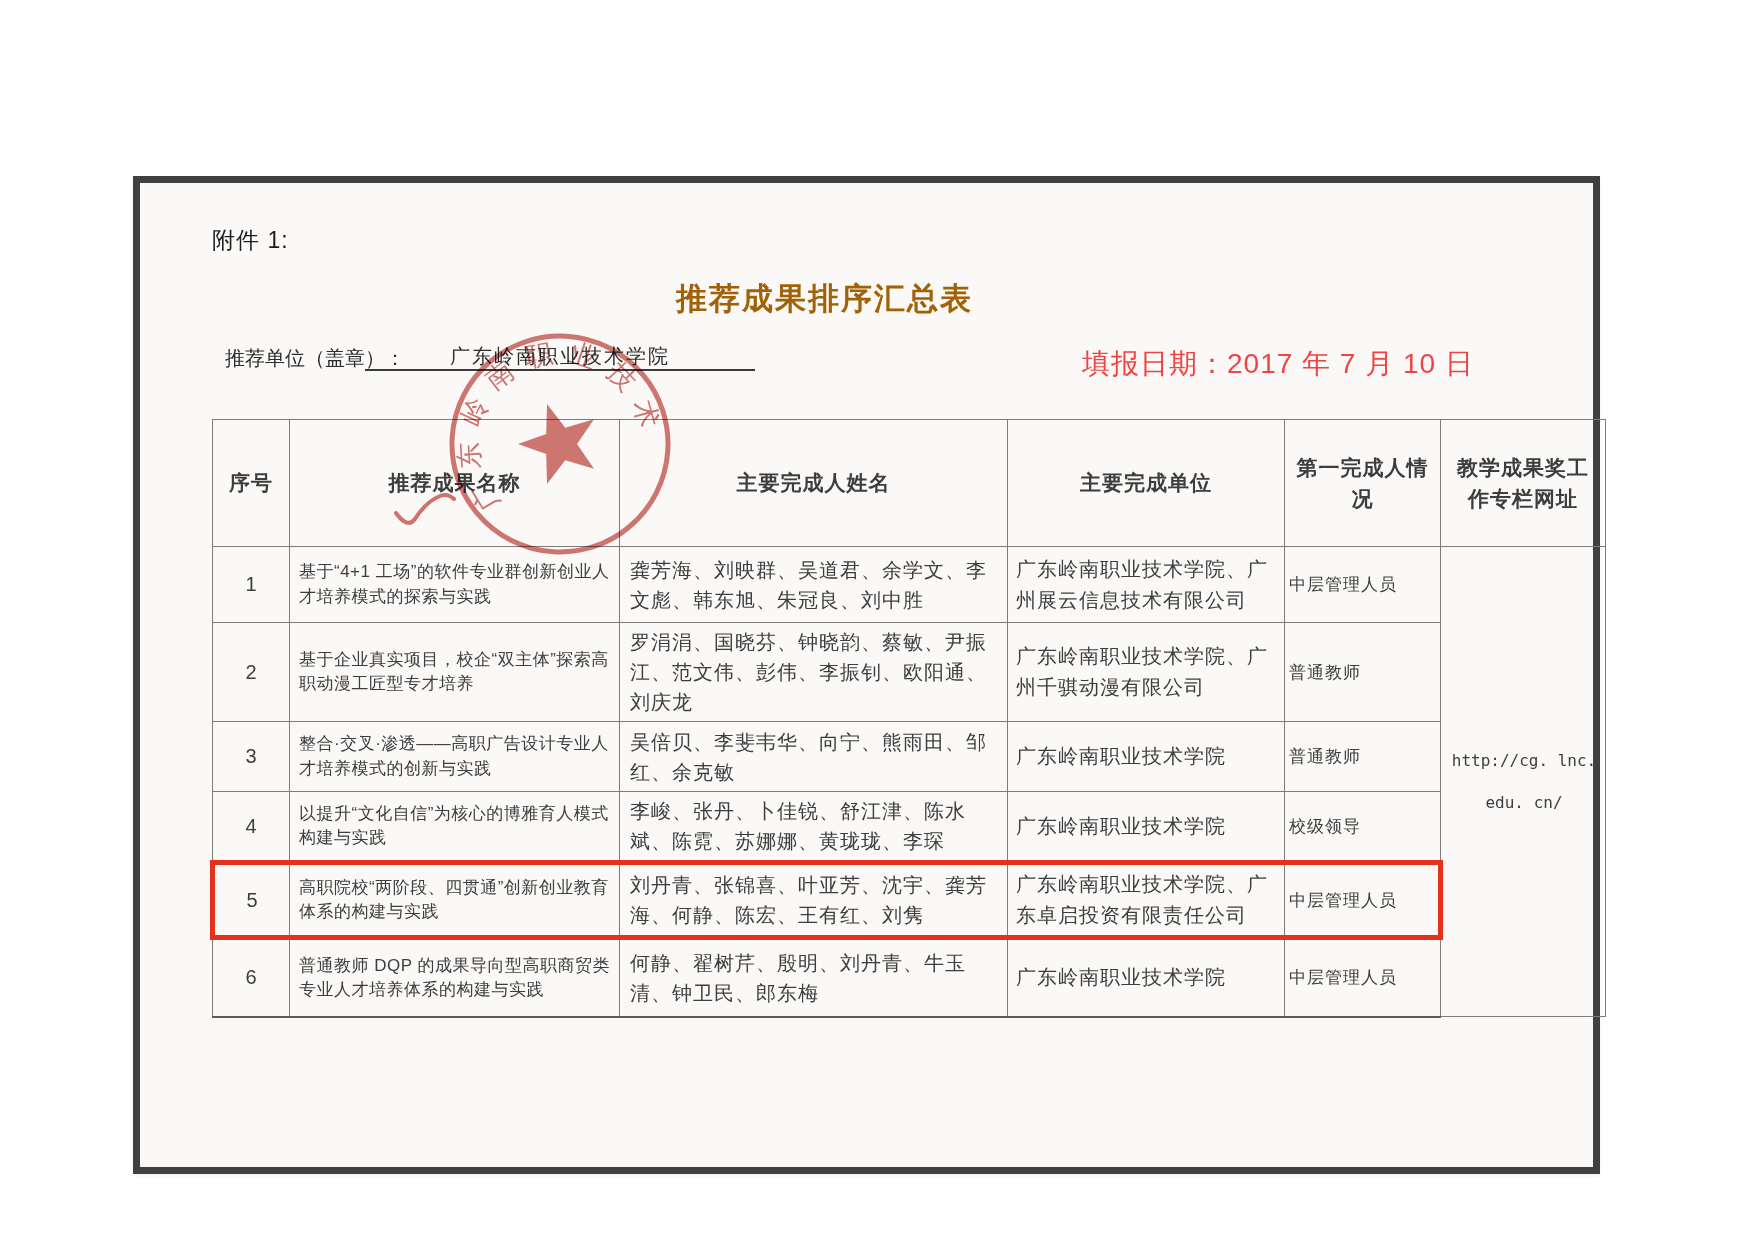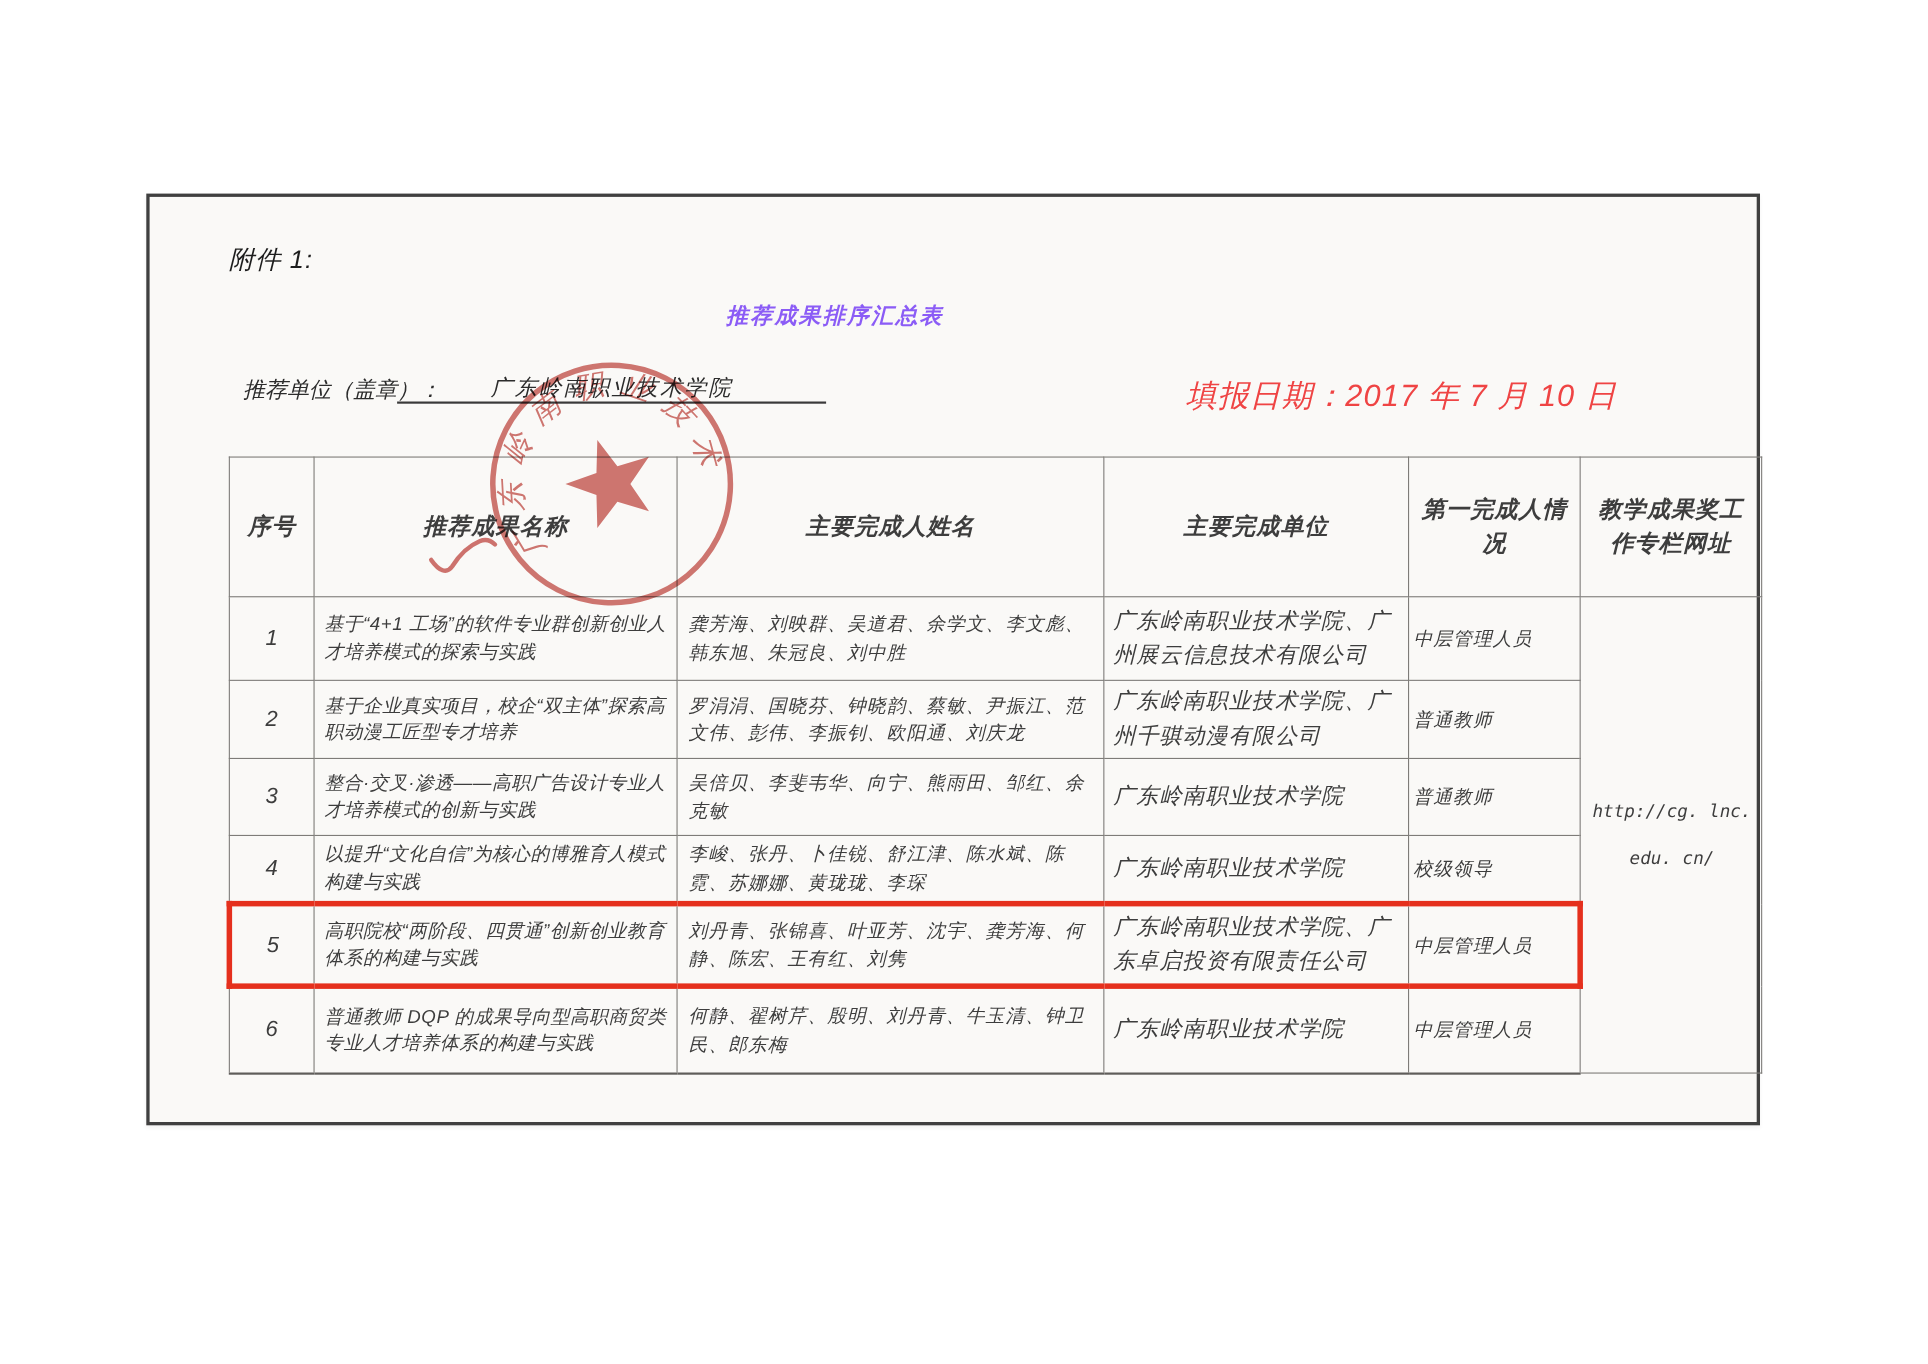--- a/index.html
+++ b/index.html
@@ -1,27 +1,27 @@
 <!DOCTYPE html>
 <html><head>
 <meta charset="utf-8">
 <style>
   * { margin: 0; padding: 0; box-sizing: border-box; }
   html,body { width: 1753px; height: 1240px; background: #ffffff; overflow: hidden;
               font-family: "Liberation Sans", sans-serif; }
   .canvas { position: relative; width: 1753px; height: 1240px; background: #ffffff; }
 
-  .page { position: absolute; left: 133px; top: 176px; width: 1467px; height: 847px;
-          background: #faf9f7; border: 3px solid #404040;
-          box-shadow: 0 2px 4px rgba(0,0,0,0.05); font-style: italic; }
+  .page { position: absolute; left: 133px; top: 176px; width: 1467px; height: 998px;
+          background: #faf9f7; border: 7px solid #404040;
+          box-shadow: 0 2px 4px rgba(0,0,0,0.05); }
 
   .attachment { position: absolute; left: 72px; top: 42px; font-size: 23px; color: #1d1d1d;
                 letter-spacing: 1px; }
-  .doc-title { position: absolute; left: 524px; top: 95px; font-size: 20px; font-weight: bold;
-               color: #8b5cf6; letter-spacing: 2px; }
+  .doc-title { position: absolute; left: 536px; top: 95px; font-size: 31px; font-weight: bold;
+               color: #a16207; letter-spacing: 2px; }
 
   .info-row { position: absolute; left: 0; top: 160px; width: 100%; height: 32px; }
   .org-label { position: absolute; left: 85px; top: 2px; font-size: 20px; color: #2c2c2c; }
   .org-line  { position: absolute; left: 225px; top: 0; width: 390px; height: 28px;
                border-bottom: 2px solid #3a3a3a; text-align: center; }
   .org-value { font-size: 20px; color: #2c2c2c; letter-spacing: 2px; }
   .date-wrap { position: absolute; left: 942px; top: 2px; font-size: 28px; color: #ef4444; }
   .date-wrap span { letter-spacing: 1px; }
 
   table.summary { position: absolute; left: 70px; top: 236px; width: 1393px;
@@ -31,21 +31,21 @@
                   vertical-align: middle; overflow: hidden; }
   table.summary { border: 1px solid #6d6b68; }
   table.summary tr.last td { border-bottom: 2px solid #5f5d5a; }
 
   th.h { font-size: 21px; font-weight: 600; color: #303030; text-align: center;
          padding: 4px 8px; line-height: 1.5; letter-spacing: 1px; }
   tr.head { height: 127px; }
 
   td.c-no   { text-align: center; font-size: 20px; color: #2e2e2e; }
   td.c-name { text-align: left; font-size: 17px; padding: 4px 9px; line-height: 1.42; letter-spacing: .5px;}
-  td.c-ppl  { text-align: left; font-size: 17px; padding: 4px 10px; line-height: 1.5; letter-spacing: 1px;}
+  td.c-ppl  { text-align: left; font-size: 20px; padding: 4px 10px; line-height: 1.5; letter-spacing: 1px;}
   td.c-unit { text-align: left; font-size: 20px; padding: 4px 8px; line-height: 1.55; letter-spacing: 1px;}
   td.c-role { font-size: 17px; padding: 4px 4px; letter-spacing: 1px;}
   td.c-url  { text-align: center; font-size: 16px; color: #3a3a3a;
               font-family: "DejaVu Sans Mono", monospace; line-height: 2.6; }
 
   tr.r1 { height: 76px; } tr.r2 { height: 63px; } tr.r3 { height: 70px; }
   tr.r4 { height: 57px; } tr.r5 { height: 69px; } tr.r6 { height: 79px; }
 
   
   tr.highlight td { border-top: 5px solid #e5301d; border-bottom: 5px solid #e5301d; }

